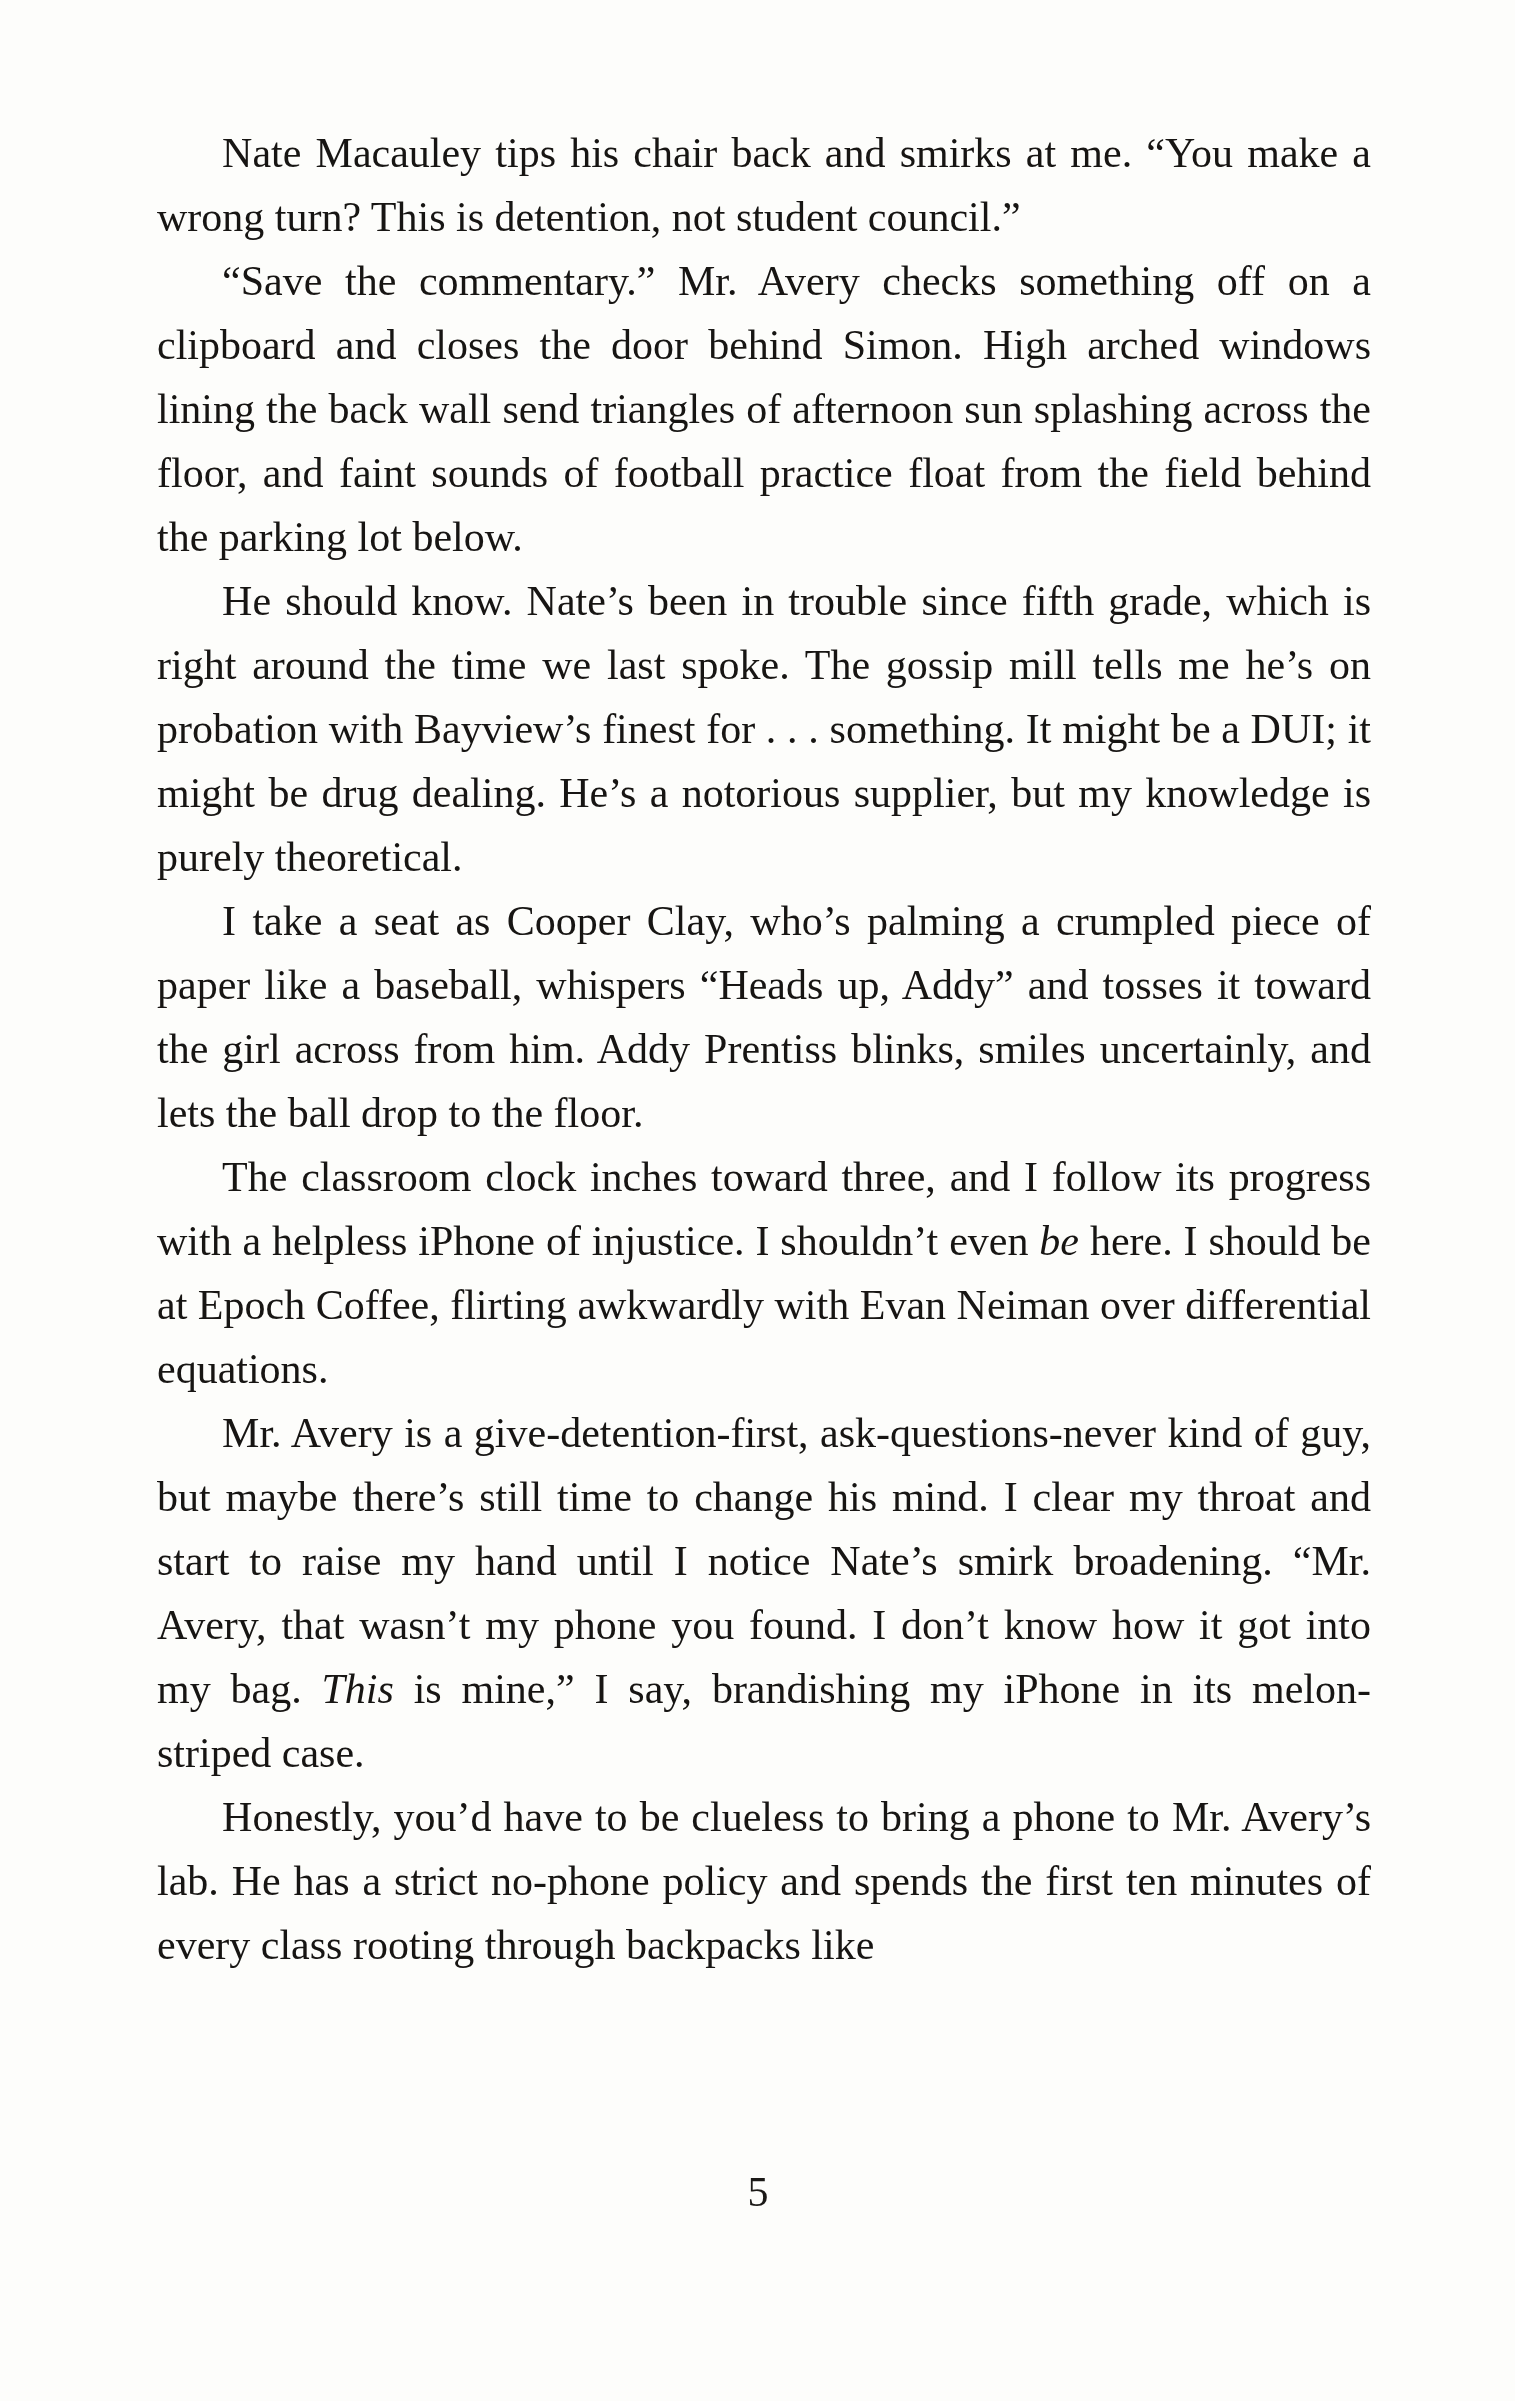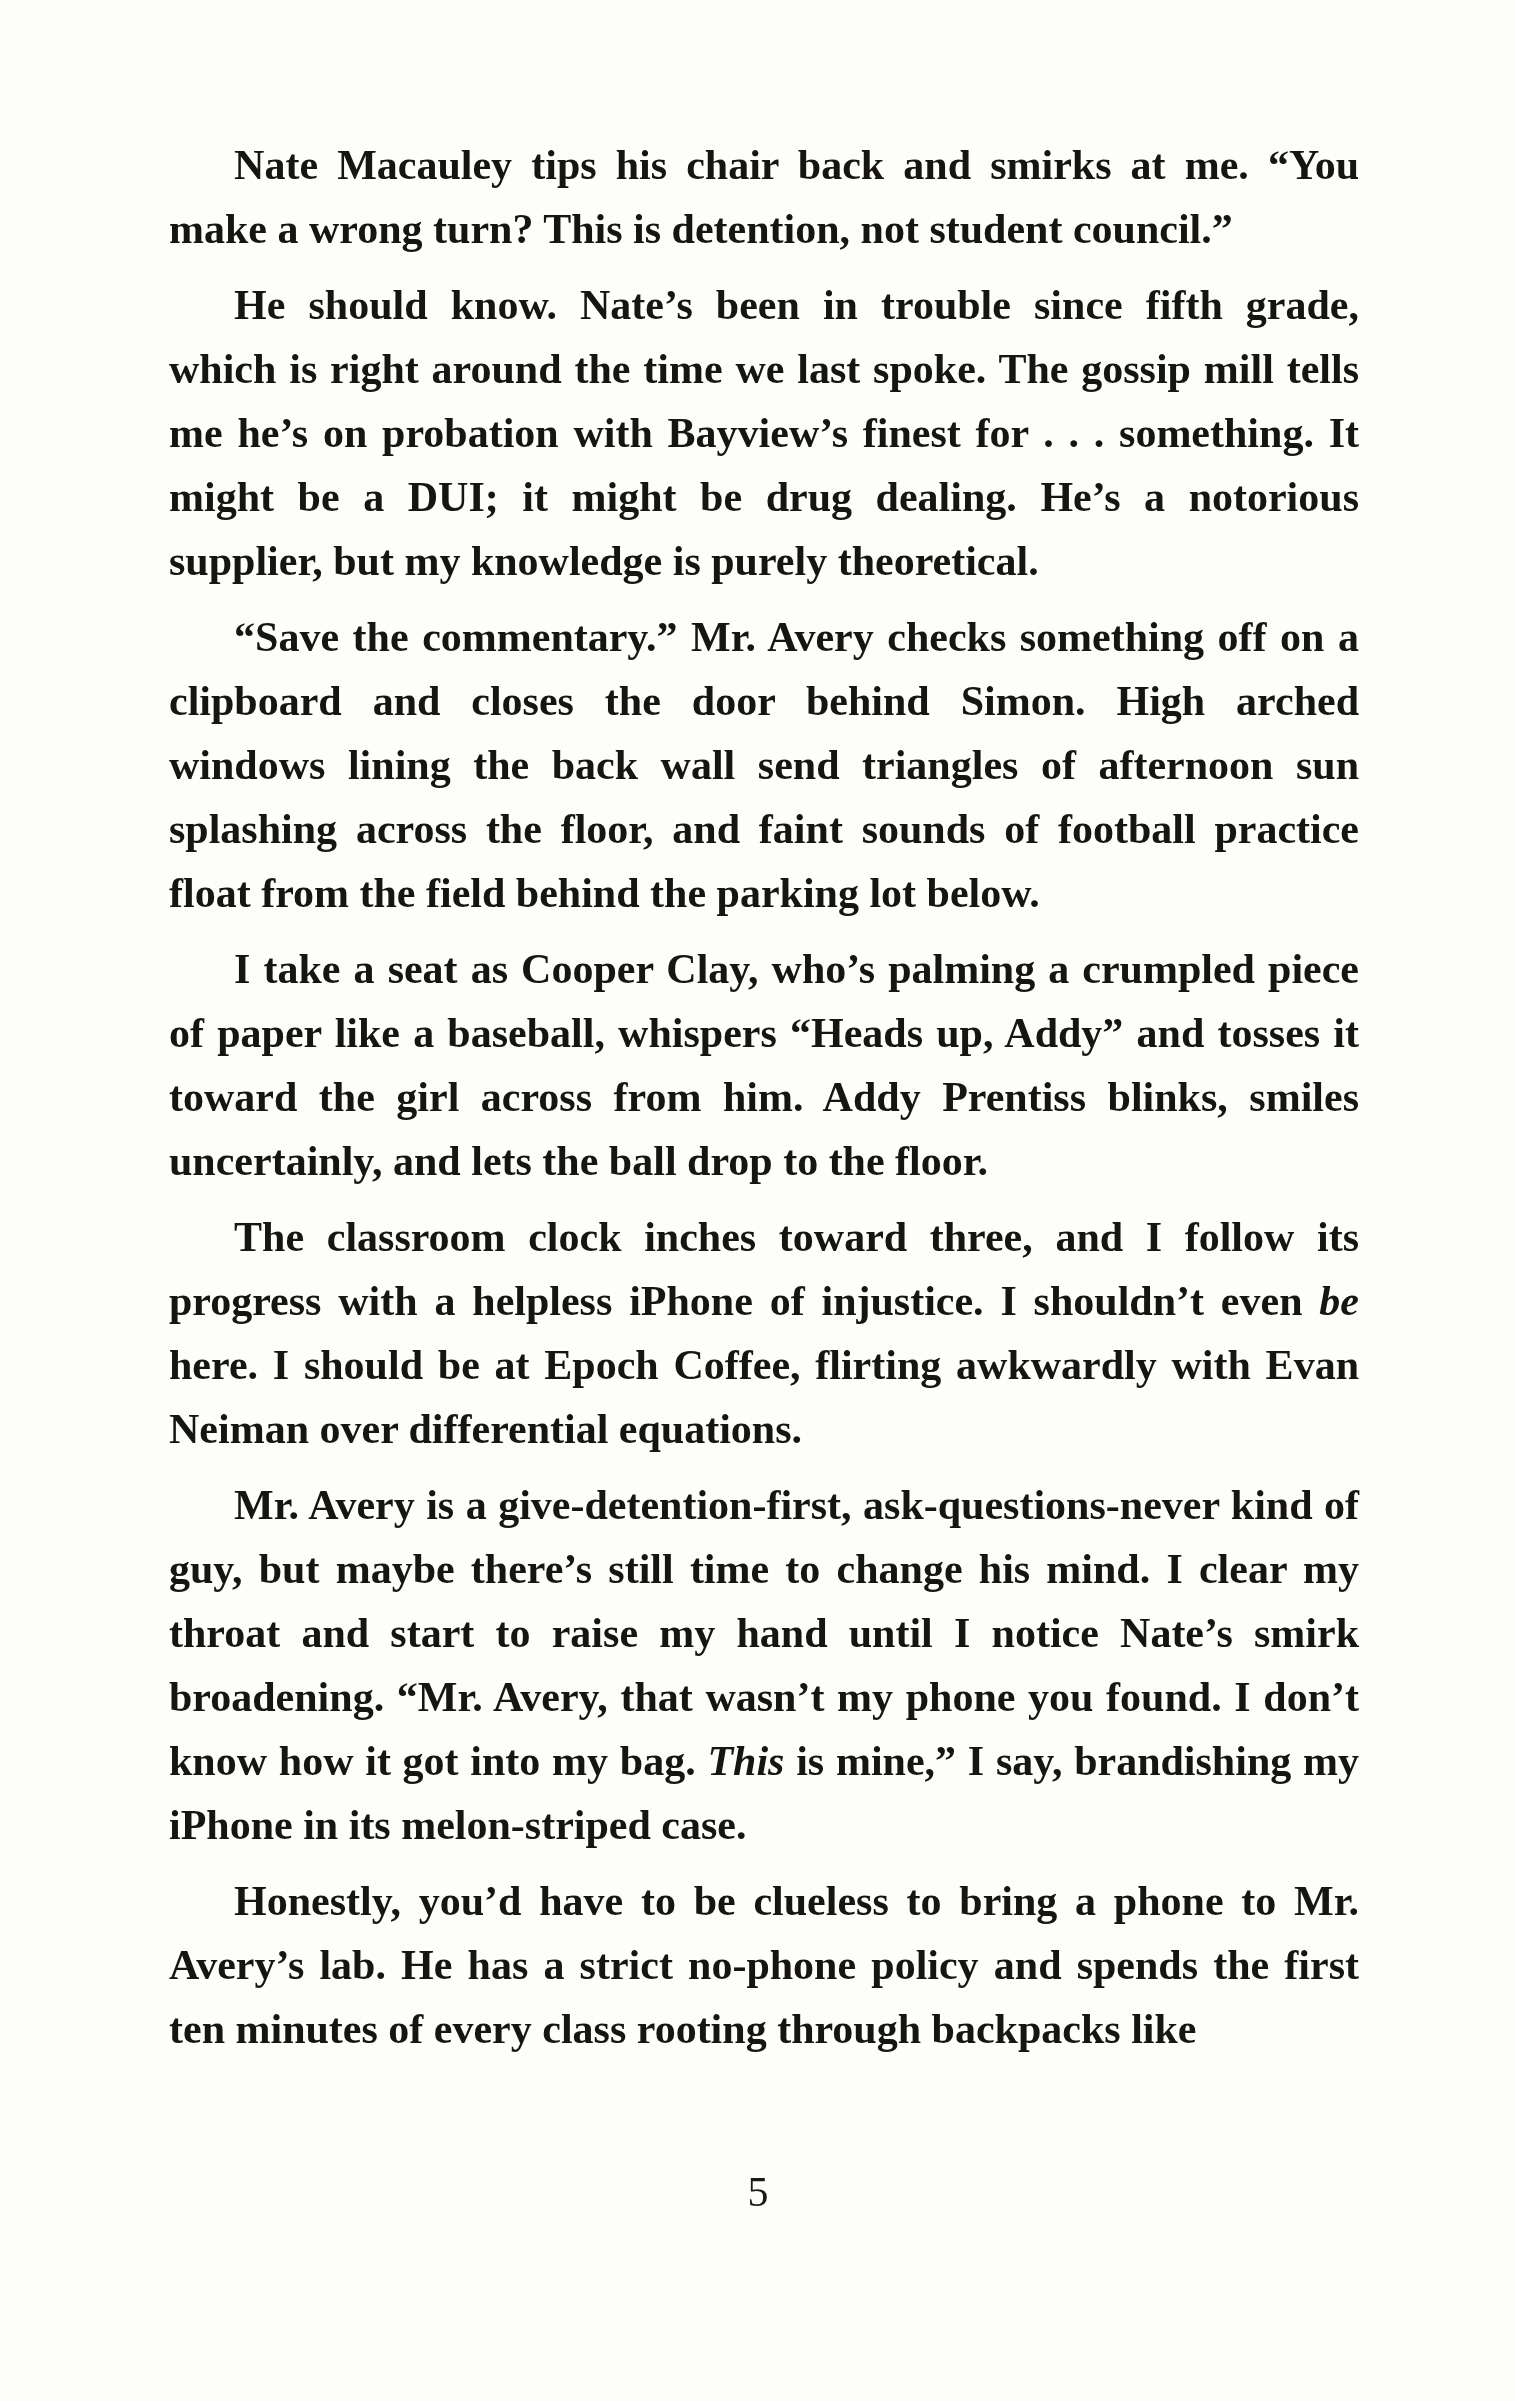--- a/index.html
+++ b/index.html
@@ -20,24 +20,23 @@
   .text-block {
     position: absolute;
     left: 157px;
     top: 121px;
     width: 1214px;
     font-size: 42px;
     line-height: 64px;
     text-align: justify;
   }
   .para {
-    margin: 12px;
+    margin: 0;
     padding: 0;
     text-indent: 1.55em;
-    font-weight: bold;
   }
   .para em {
     font-style: italic;
   }
   .page-number {
     position: absolute;
     left: 0;
     top: 2171px;
     width: 100%;
     text-align: center;
@@ -46,22 +45,22 @@
     color: #1b1917;
   }
 </style>
 </head>
 <body>
 
 <div class="book-page">
   <div class="text-block">
 
   <p class="para"><span>Nate Macauley tips his chair back and smirks at me. “You make a wrong turn? This is detention, not student council.”</span></p>
+      <p class="para"><span>“Save the commentary.” Mr. Avery checks something off on a clipboard and closes the door behind Simon. High arched windows lining the back wall send triangles of afternoon sun splashing across the floor, and faint sounds of football practice float from the field behind the parking lot below.</span></p>
       <p class="para"><span>He should know. Nate’s been in trouble since fifth grade, which is right around the time we last spoke. The gossip mill tells me he’s on probation with Bayview’s finest for . . . something. It might be a DUI; it might be drug dealing. He’s a notorious supplier, but my knowledge is purely theoretical.</span></p>
-      <p class="para"><span>“Save the commentary.” Mr. Avery checks something off on a clipboard and closes the door behind Simon. High arched windows lining the back wall send triangles of afternoon sun splashing across the floor, and faint sounds of football practice float from the field behind the parking lot below.</span></p>
       <p class="para"><span>I take a seat as Cooper Clay, who’s palming a crumpled piece of paper like a baseball, whispers “Heads up, Addy” and tosses it toward the girl across from him. Addy Prentiss blinks, smiles uncertainly, and lets the ball drop to the floor.</span></p>
       <p class="para"><span>The classroom clock inches toward three, and I follow its progress with a helpless iPhone of injustice. I shouldn’t even </span><em>be</em><span> here. I should be at Epoch Coffee, flirting awkwardly with Evan Neiman over differential equations.</span></p>
       <p class="para"><span>Mr. Avery is a give-detention-first, ask-questions-never kind of guy, but maybe there’s still time to change his mind. I clear my throat and start to raise my hand until I notice Nate’s smirk broadening. “Mr. Avery, that wasn’t my phone you found. I don’t know how it got into my bag. </span><em>This</em><span> is mine,” I say, brandishing my iPhone in its melon-striped case.</span></p>
       <p class="para"><span>Honestly, you’d have to be clueless to bring a phone to Mr. Avery’s lab. He has a strict no-phone policy and spends the first ten minutes of every class rooting through backpacks like</span></p>
     </div>
   <div class="page-number">5</div>
 </div>
 
 
 </body></html>

